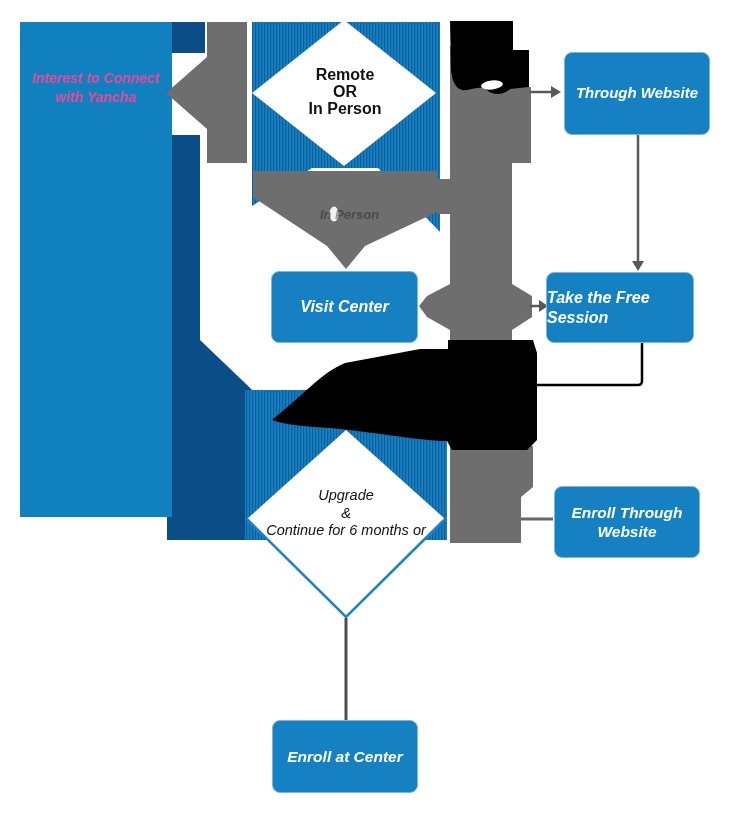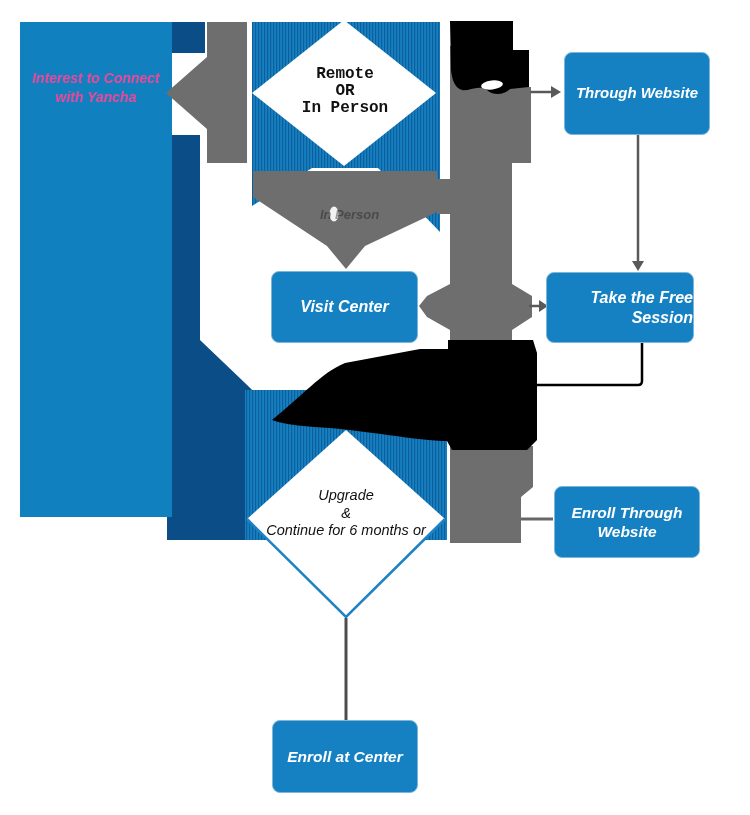--- a/index.html
+++ b/index.html
@@ -4,21 +4,21 @@
 <style>
   html,body{margin:0;padding:0;background:#ffffff;}
   .canvas{
     position:relative;width:750px;height:815px;background:#ffffff;overflow:hidden;
     font-family:"Liberation Sans",sans-serif;
   }
   .layer{position:absolute;left:0;top:0;width:750px;height:815px;}
   .node{
     position:absolute;background:#1581c2;border:1px solid #7db6d9;border-radius:8px;
     display:flex;flex-direction:column;align-items:center;justify-content:center;
-    color:#ffffff;font-weight:bold;font-style:italic;text-align:right;
+    color:#ffffff;font-weight:bold;font-style:italic;text-align:left;
     line-height:1.25;box-sizing:border-box;
   }
   .node span{display:block;}
   .lbl{position:absolute;text-align:center;}
   .lbl span{display:block;}
   .lbl-white{color:#ec4899;font-weight:bold;font-style:italic;}
   .lbl-black{color:#111111;font-weight:bold;}
   .lbl-black-i{color:#111111;font-weight:normal;font-style:italic;}
   .lbl-ghost{color:rgba(25,25,25,0.42);font-weight:bold;font-style:italic;}
 </style>
@@ -87,21 +87,21 @@
     <line x1="521" y1="519" x2="553" y2="519" stroke="#666666" stroke-width="3"></line>
 
     <line x1="346" y1="618" x2="346" y2="720" stroke="#4d4d4d" stroke-width="3"></line>
   </svg>
 
   <div class="lbl lbl-white" style="left:20px;top:69px;width:152px;font-size:14px;line-height:19px;">
     <span>Interest to Connect</span>
     <span>with Yancha</span>
   </div>
 
-  <div class="lbl lbl-black" style="left:252px;top:66px;width:186px;font-size:16px;line-height:17px;font-family:Liberation Mono, monospace;">
+  <div class="lbl lbl-black" style="left:252px;top:66px;width:186px;font-size:16px;line-height:17px;">
     <span>Remote</span>
     <span>OR</span>
     <span>In Person</span>
   </div>
 
   <div class="lbl lbl-ghost" style="left:292px;top:207px;width:115px;font-size:13px;">
     <span>In Person</span>
   </div>
 
   <div class="lbl lbl-black-i" style="left:246px;top:487px;width:200px;font-size:14.5px;line-height:17.5px;">

